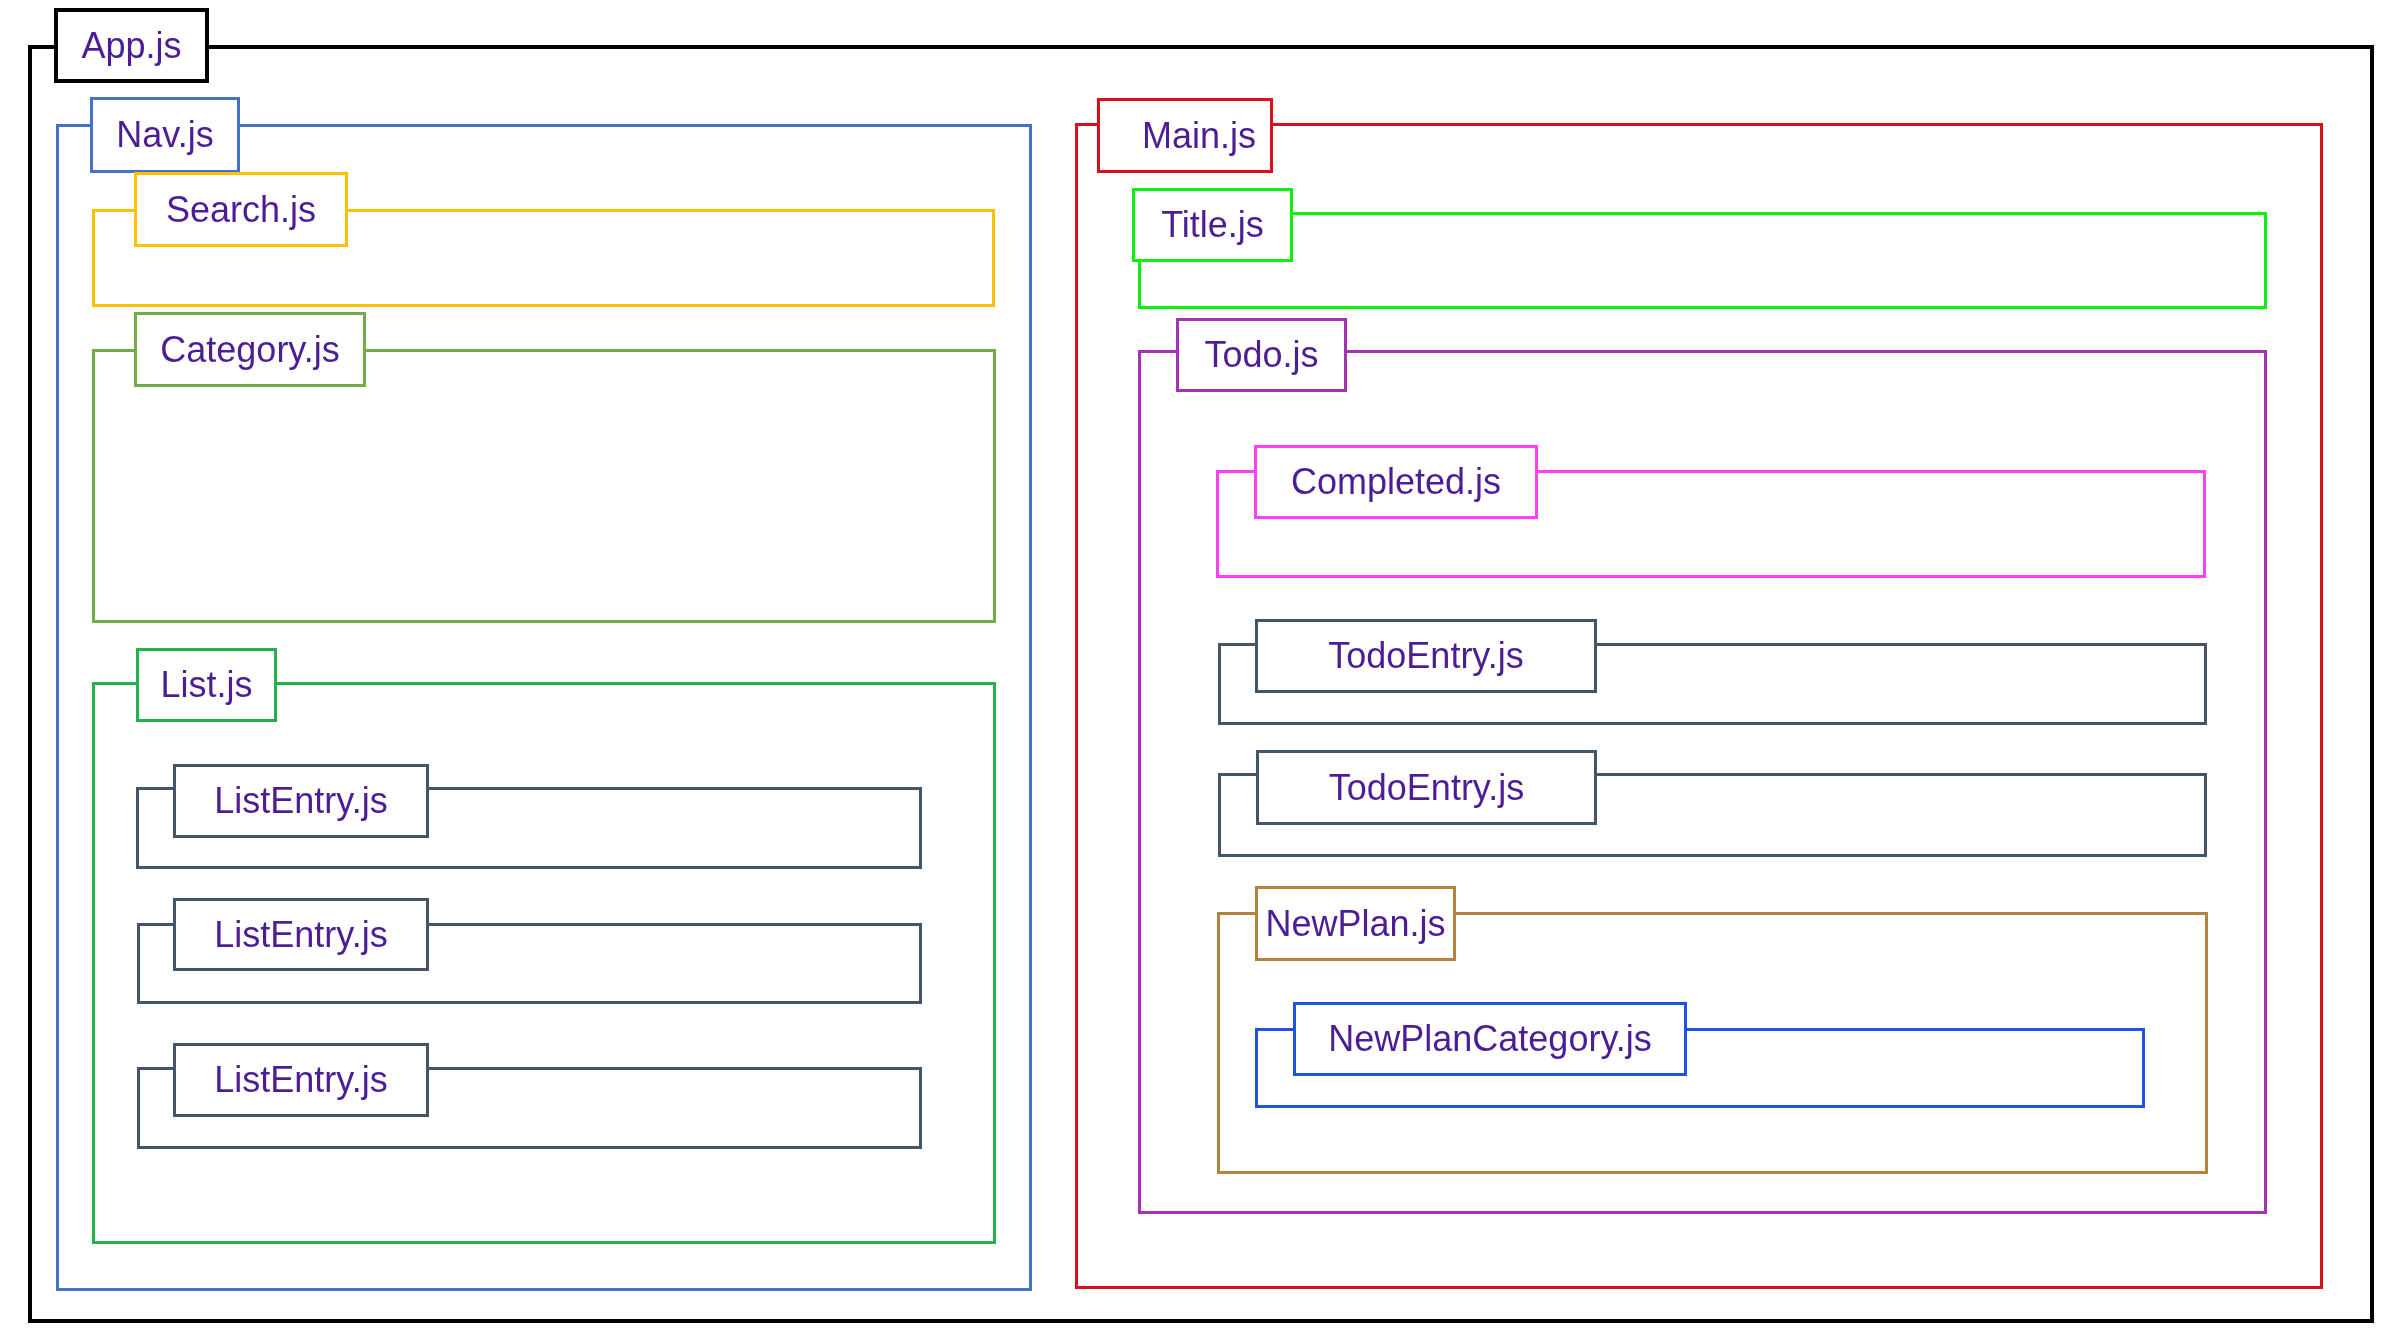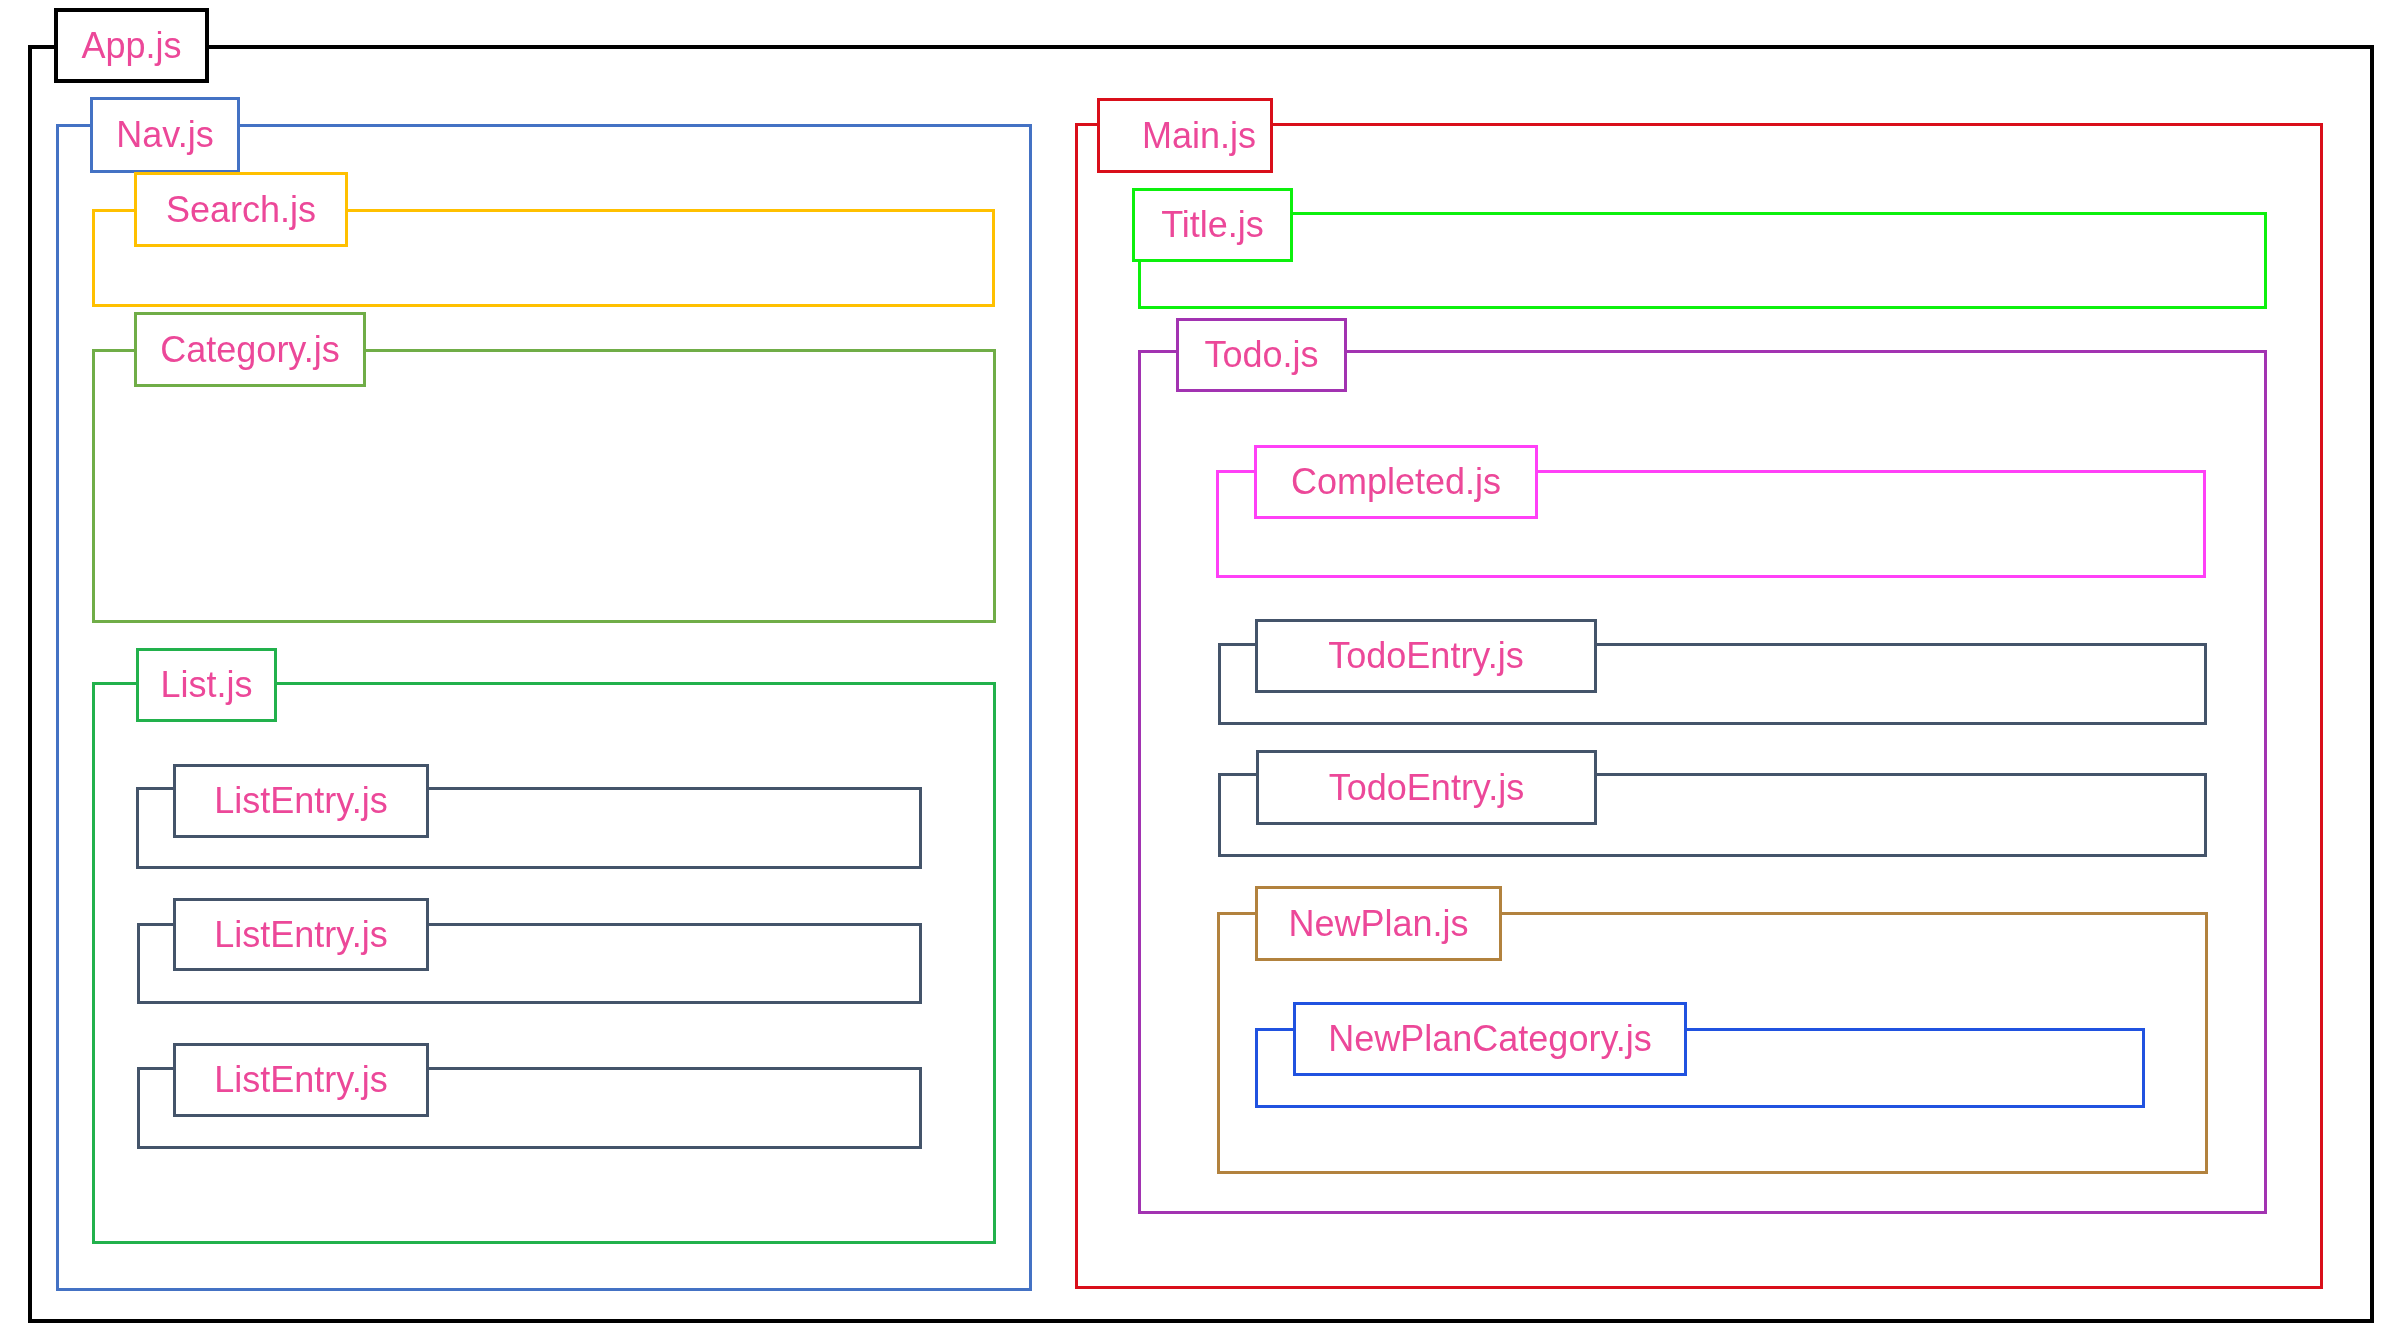--- a/index.html
+++ b/index.html
@@ -22,21 +22,21 @@
   }
   .label-box {
     position: absolute;
     box-sizing: border-box;
     background: #ffffff;
     display: flex;
     align-items: center;
     justify-content: center;
     font-size: 36px;
     line-height: 1;
-    color: #ec4899;
+    color: #4c1d95;
     white-space: nowrap;
   }
 </style>
 </head>
 <body>
 
 <div id="stage">
     <div class="container-box" style="left: 28px; top: 45px; width: 2346px; height: 1278px; border: 4px solid rgb(0, 0, 0);"></div>
     <div class="container-box" style="left: 56px; top: 124px; width: 976px; height: 1167px; border: 3px solid rgb(68, 114, 196);"></div>
     <div class="container-box" style="left: 92px; top: 209px; width: 903px; height: 98px; border: 3px solid rgb(255, 192, 0);"></div>
@@ -60,15 +60,15 @@
     <div class="label-box" style="left: 136px; top: 648px; width: 141px; height: 74px; border: 3px solid rgb(34, 177, 76);">List.js</div>
     <div class="label-box" style="left: 173px; top: 764px; width: 256px; height: 74px; border: 3px solid rgb(68, 84, 106);">ListEntry.js</div>
     <div class="label-box" style="left: 173px; top: 898px; width: 256px; height: 73px; border: 3px solid rgb(68, 84, 106);">ListEntry.js</div>
     <div class="label-box" style="left: 173px; top: 1043px; width: 256px; height: 74px; border: 3px solid rgb(68, 84, 106);">ListEntry.js</div>
     <div class="label-box" style="left: 1097px; top: 98px; width: 176px; height: 75px; border: 3px solid rgb(217, 15, 26); padding-left: 28px;">Main.js</div>
     <div class="label-box" style="left: 1132px; top: 188px; width: 161px; height: 74px; border: 3px solid rgb(13, 240, 13);">Title.js</div>
     <div class="label-box" style="left: 1176px; top: 318px; width: 171px; height: 74px; border: 3px solid rgb(162, 51, 177);">Todo.js</div>
     <div class="label-box" style="left: 1254px; top: 445px; width: 284px; height: 74px; border: 3px solid rgb(255, 64, 247);">Completed.js</div>
     <div class="label-box" style="left: 1255px; top: 619px; width: 342px; height: 74px; border: 3px solid rgb(68, 84, 106);">TodoEntry.js</div>
     <div class="label-box" style="left: 1256px; top: 750px; width: 341px; height: 75px; border: 3px solid rgb(68, 84, 106);">TodoEntry.js</div>
-    <div class="label-box" style="left: 1255px; top: 886px; width: 247px; height: 75px; border: 3px solid rgb(178, 130, 62);">NewPlan.js</div>
+    <div class="label-box" style="left: 1255px; top: 886px; width: 201px; height: 75px; border: 3px solid rgb(178, 130, 62);">NewPlan.js</div>
     <div class="label-box" style="left: 1293px; top: 1002px; width: 394px; height: 74px; border: 3px solid rgb(32, 82, 224);">NewPlanCategory.js</div>
   </div>
 
 </body></html>

